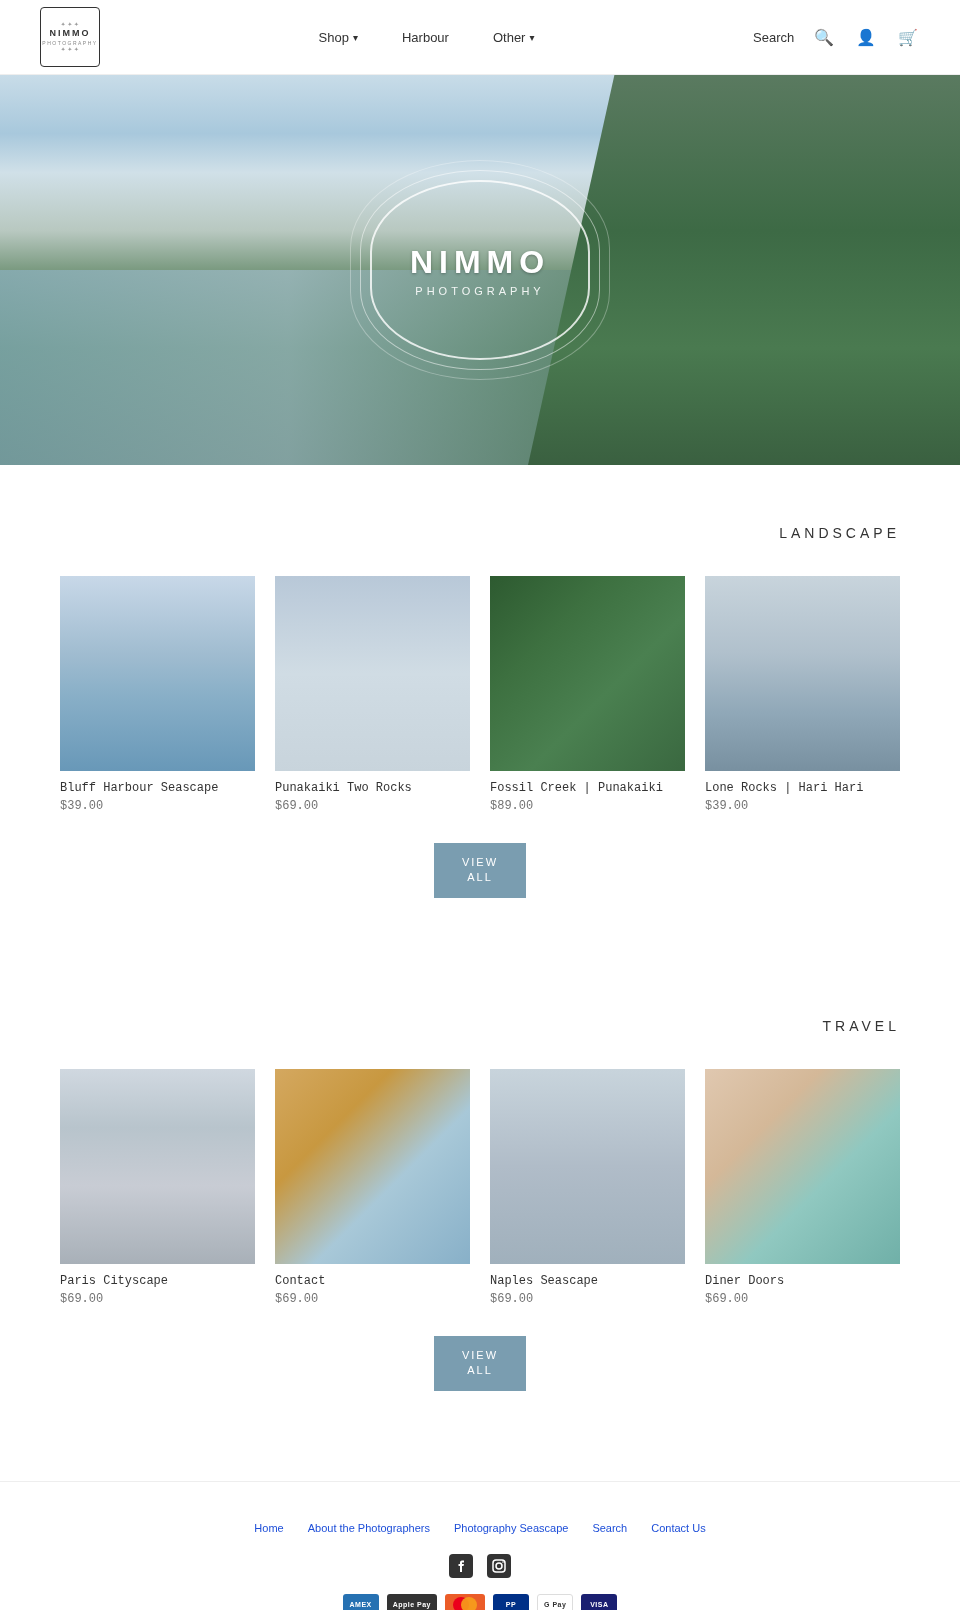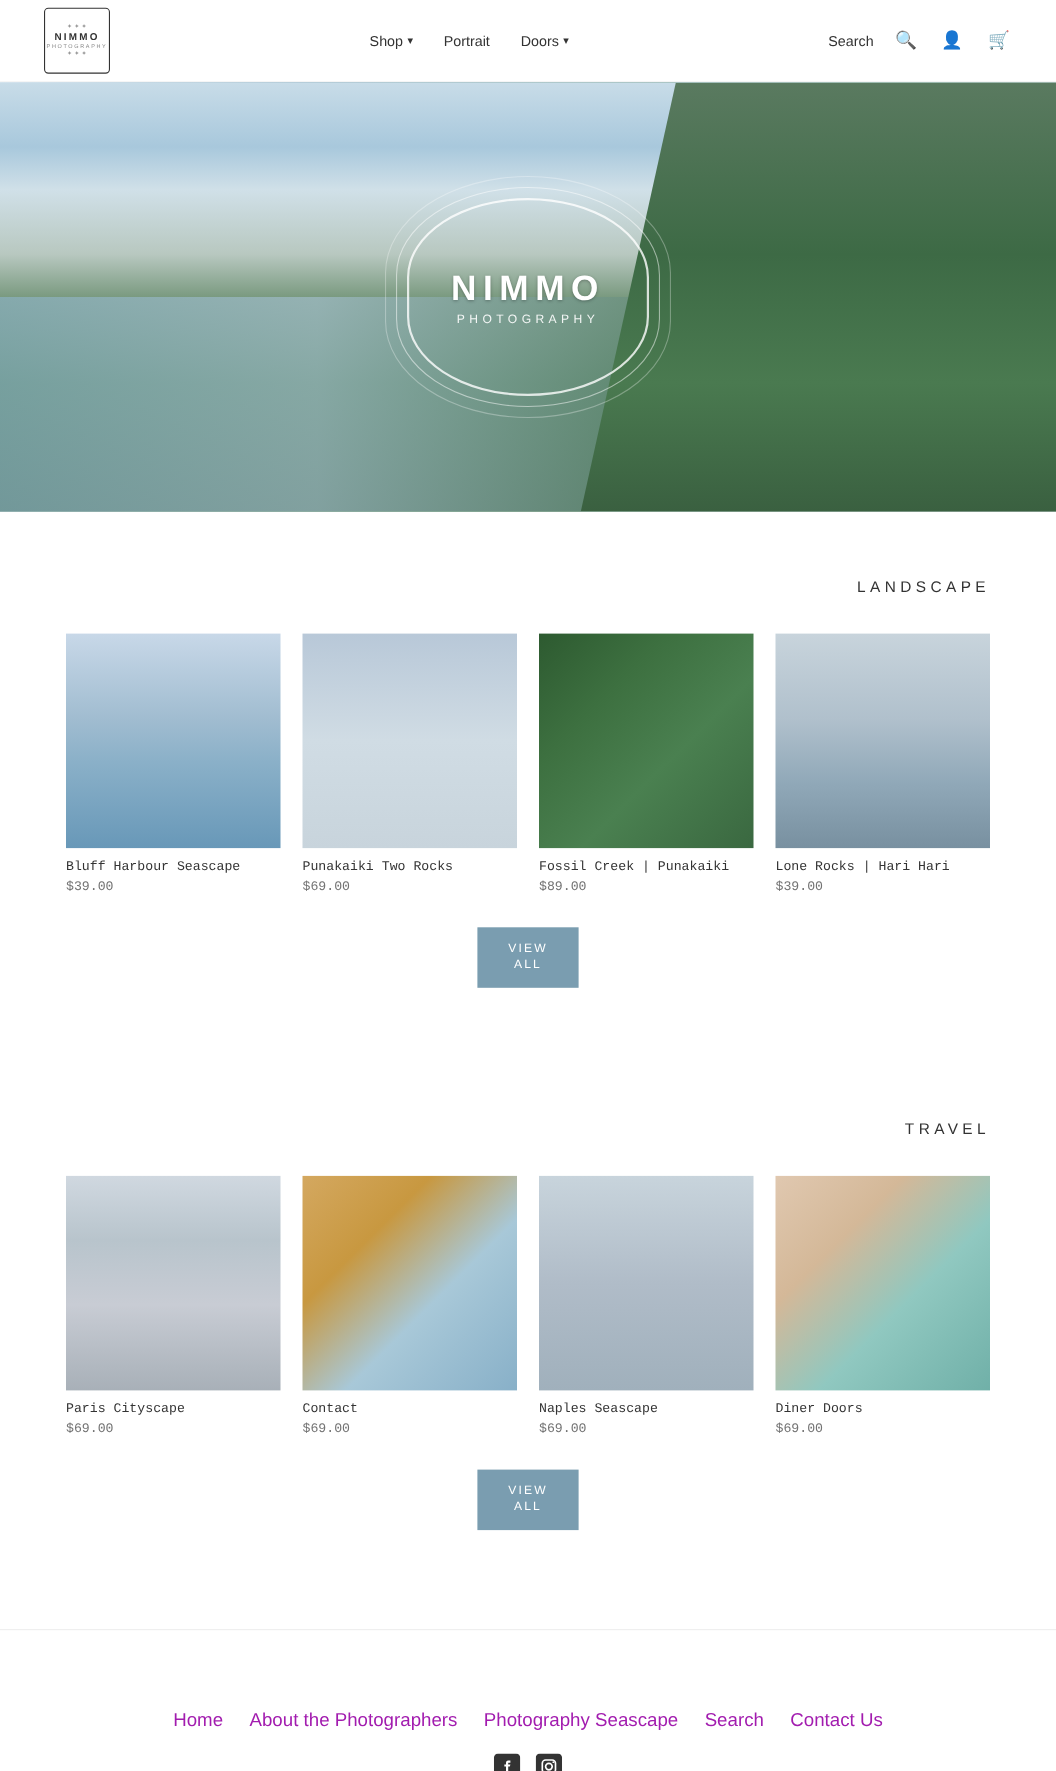--- a/index.html
+++ b/index.html
@@ -31,21 +31,21 @@
       font-weight: 700;
       letter-spacing: 1px;
       line-height: 1.3;
       text-align: center;
       color: #333;
     }
     .logo-box .logo-top { font-size: 5px; letter-spacing: 0.5px; color: #999; }
     .header-nav {
       display: flex;
       align-items: center;
-      gap: 28px;
+      gap: 44px;
     }
     .nav-item {
       font-size: 13px;
       color: #333;
       cursor: pointer;
       display: flex;
       align-items: center;
       gap: 4px;
       text-decoration: none;
     }
@@ -223,25 +223,24 @@
       border-top: 1px solid #eee;
       margin-top: 30px;
     }
     .footer-nav {
       display: flex;
       justify-content: center;
       gap: 24px;
       margin-bottom: 20px;
     }
     .footer-nav a {
-      font-size: 17px;
-      color: #a21caf;
+      font-size: 11px;
+      color: #1d4ed8;
       text-decoration: none;
       cursor: pointer;
-      margin-top: 32px;
     }
     .footer-social {
       display: flex;
       justify-content: center;
       gap: 14px;
       margin-bottom: 16px;
     }
     .social-icon {
       width: 24px;
       height: 24px;
@@ -290,24 +289,24 @@
       <span class="logo-top">✦ ✦ ✦</span>
     </div>
   </div>
 
   <nav class="header-nav">
     <a class="nav-item">
       <span>Shop</span>
       <span class="chevron">▾</span>
     </a>
     <a class="nav-item">
-      <span>Portrait</span>
-    </a>
-    <a class="nav-item">
-      <span>Doors</span>
+      <span>Harbour</span>
+    </a>
+    <a class="nav-item">
+      <span>Other</span>
       <span class="chevron">▾</span>
     </a>
   </nav>
 
   <div class="header-actions">
     <span class="search-label">Search</span>
     <button class="icon-btn">
       <span>🔍</span>
     </button>
     <button class="icon-btn">

